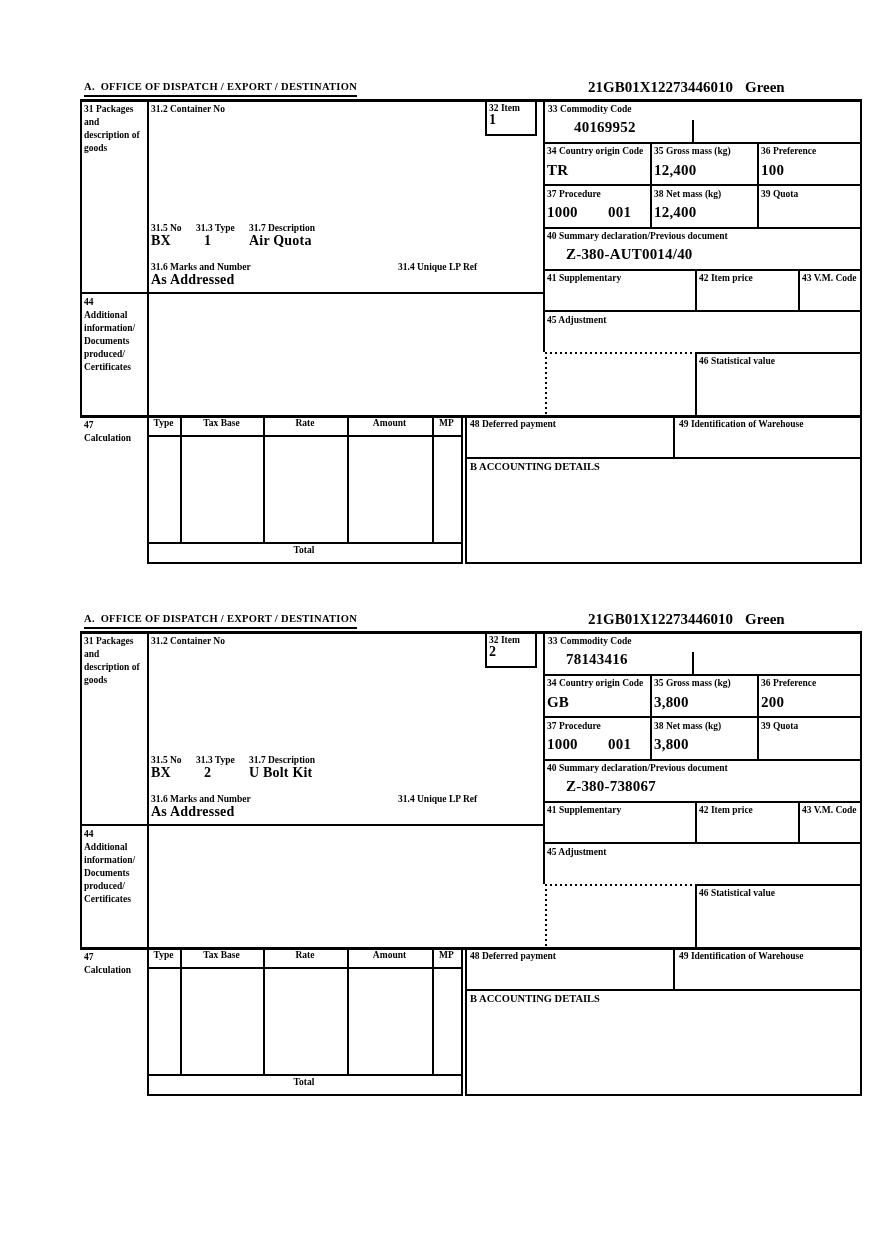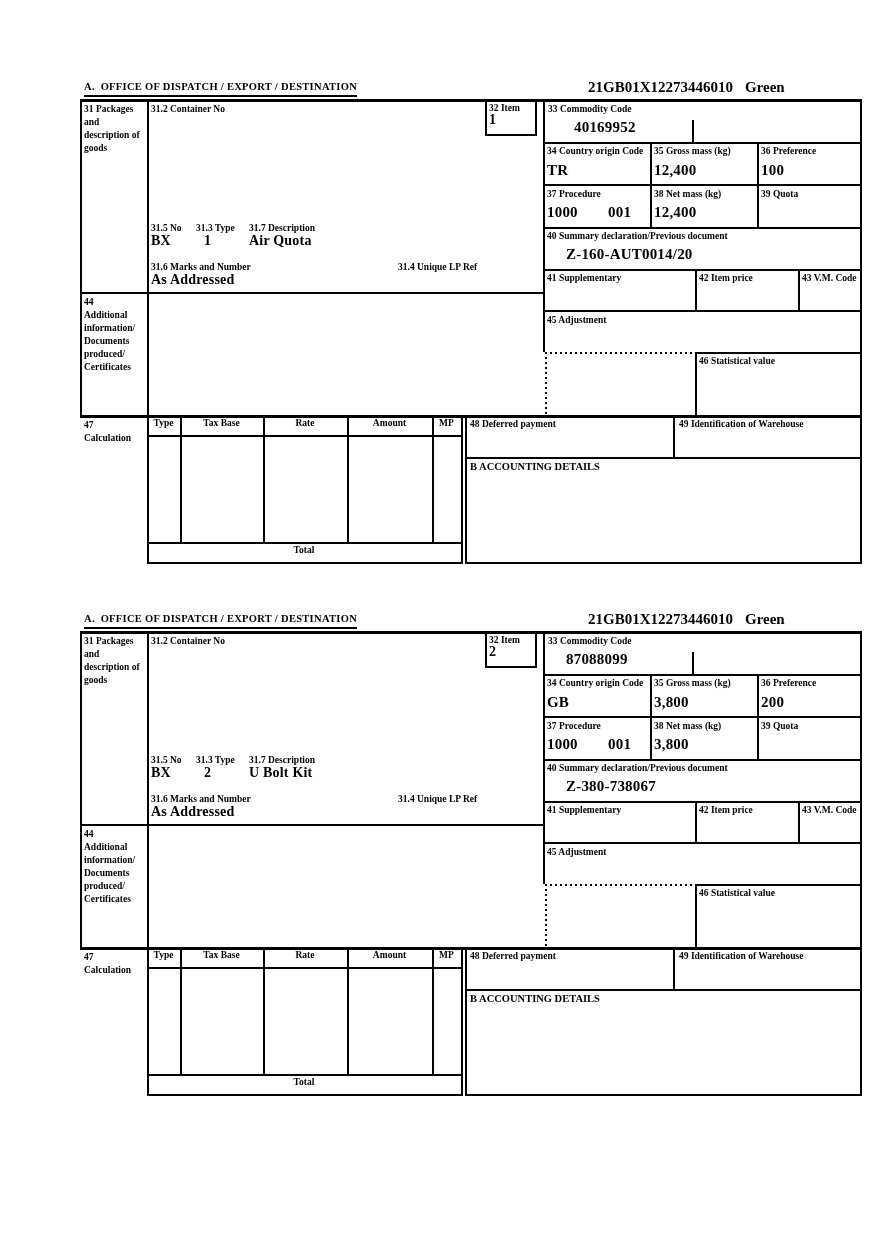--- a/index.html
+++ b/index.html
@@ -95,21 +95,21 @@
     <span class="val big" style="left:574px;top:84px;">12,400</span>
     <span class="lb" style="left:681px;top:67px;">36 Preference</span>
     <span class="val big" style="left:681px;top:84px;">100</span>
     <span class="lb" style="left:467px;top:110px;">37 Procedure</span>
     <span class="val big" style="left:467px;top:126px;">1000</span>
     <span class="val big" style="left:528px;top:126px;">001</span>
     <span class="lb" style="left:574px;top:110px;">38 Net mass (kg)</span>
     <span class="val big" style="left:574px;top:126px;">12,400</span>
     <span class="lb" style="left:681px;top:110px;">39 Quota</span>
     <span class="lb" style="left:467px;top:152px;">40 Summary declaration/Previous document</span>
-    <span class="val big" style="left:486px;top:168px;">Z-160-AUT0014/20</span>
+    <span class="val big" style="left:486px;top:168px;">Z-380-AUT0014/40</span>
     <span class="lb" style="left:467px;top:194px;">41 Supplementary</span>
     <span class="lb" style="left:619px;top:194px;">42 Item price</span>
     <span class="lb" style="left:722px;top:194px;">43 V.M. Code</span>
     <span class="lb" style="left:467px;top:236px;">45 Adjustment</span>
     <span class="lb" style="left:619px;top:277px;">46 Statistical value</span>
 
     <span class="th" style="left:67px;top:340px;width:33px;">Type</span>
     <span class="th" style="left:100px;top:340px;width:83px;">Tax Base</span>
     <span class="th" style="left:183px;top:340px;width:84px;">Rate</span>
     <span class="th" style="left:267px;top:340px;width:85px;">Amount</span>
@@ -177,21 +177,21 @@
     <span class="lb" style="left:116px;top:144px;">31.3 Type</span>
     <span class="lb" style="left:169px;top:144px;">31.7 Description</span>
     <span class="val" style="left:71px;top:155px;">BX</span>
     <span class="val" style="left:124px;top:155px;">2</span>
     <span class="val" style="left:169px;top:155px;">U Bolt Kit</span>
     <span class="lb" style="left:71px;top:183px;">31.6 Marks and Number</span>
     <span class="lb" style="left:318px;top:183px;">31.4 Unique LP Ref</span>
     <span class="val" style="left:71px;top:194px;">As Addressed</span>
 
     <span class="lb" style="left:468px;top:25px;">33 Commodity Code</span>
-    <span class="val big" style="left:486px;top:41px;">87088099</span>
+    <span class="val big" style="left:486px;top:41px;">78143416</span>
     <span class="lb" style="left:467px;top:67px;">34 Country origin Code</span>
     <span class="val big" style="left:467px;top:84px;">GB</span>
     <span class="lb" style="left:574px;top:67px;">35 Gross mass (kg)</span>
     <span class="val big" style="left:574px;top:84px;">3,800</span>
     <span class="lb" style="left:681px;top:67px;">36 Preference</span>
     <span class="val big" style="left:681px;top:84px;">200</span>
     <span class="lb" style="left:467px;top:110px;">37 Procedure</span>
     <span class="val big" style="left:467px;top:126px;">1000</span>
     <span class="val big" style="left:528px;top:126px;">001</span>
     <span class="lb" style="left:574px;top:110px;">38 Net mass (kg)</span>

